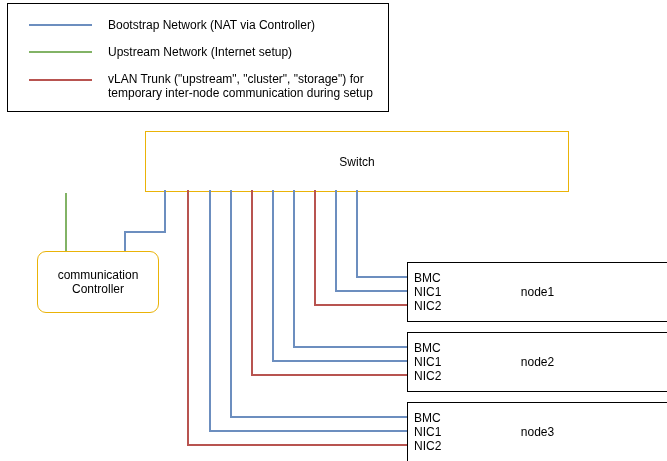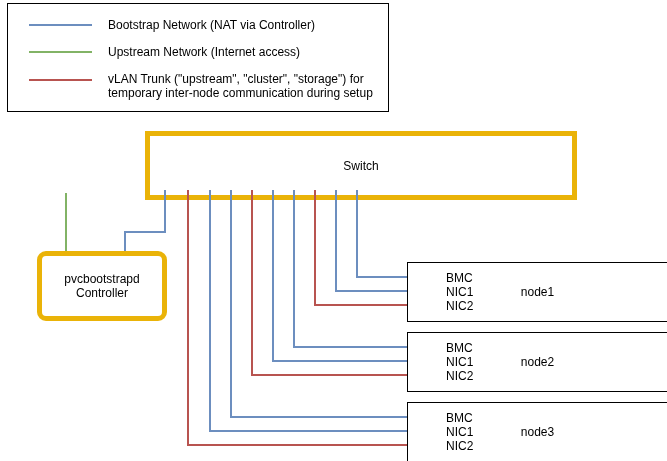--- a/index.html
+++ b/index.html
@@ -13,65 +13,65 @@
   .legend-label{position:absolute;left:100px;line-height:14px;white-space:pre-line;}
   .ll1{top:14px;} .ll2{top:41px;} .ll3{top:68px;}
 
   
   .cloud-wrap{position:absolute;left:10px;top:128px;width:106px;height:66px;}
   .cloud-wrap svg{position:absolute;left:0;top:0;}
   .cloud-label{position:absolute;inset:0;display:flex;align-items:center;justify-content:center;
                text-align:center;white-space:pre-line;line-height:14px;}
 
   
-  .box{position:absolute;border:5px solid #eab308;background:#fff;display:flex;align-items:center;
+  .box{position:absolute;border:1px solid #eab308;background:#fff;display:flex;align-items:center;
        justify-content:center;text-align:center;white-space:pre-line;line-height:14px;}
   .switch-box{left:145px;top:131px;width:422px;height:59px;}
   .controller-box{left:37px;top:251px;width:120px;height:60px;border-radius:9px;}
 
   
   .node{position:absolute;left:407px;width:259px;height:58px;border:1px solid #000;background:#fff;}
   .node-1{top:262px;} .node-2{top:332px;} .node-3{top:402px;}
-  .ports{position:absolute;left:6px;top:8px;line-height:14px;margin-left:32px;}
+  .ports{position:absolute;left:6px;top:8px;line-height:14px;}
   .node-name{position:absolute;inset:0;display:flex;align-items:center;justify-content:center;text-align:right;}
 
   
   .connectors{position:absolute;left:0;top:0;z-index:10;pointer-events:none;}
   .connectors polyline{fill:none;stroke-width:2;}
 </style>
 </head>
 <body>
 
 <div id="canvas">
 
   <div class="legend">
     <svg class="swatch sw1" width="63" height="4">
       <line x1="0" y1="2" x2="63" y2="2" stroke-width="2" stroke="#6c8ebf"></line>
     </svg>
     <div class="legend-label ll1">Bootstrap Network (NAT via Controller)</div>
 
     <svg class="swatch sw2" width="63" height="4">
       <line x1="0" y1="2" x2="63" y2="2" stroke-width="2" stroke="#82b366"></line>
     </svg>
-    <div class="legend-label ll2">Upstream Network (Internet access)</div>
+    <div class="legend-label ll2">Upstream Network (Internet setup)</div>
 
     <svg class="swatch sw3" width="63" height="4">
       <line x1="0" y1="2" x2="63" y2="2" stroke-width="2" stroke="#b85450"></line>
     </svg>
     <div class="legend-label ll3">vLAN Trunk ("upstream", "cluster", "storage") for
 temporary inter-node communication during setup</div>
   </div>
 
 
   <div class="box switch-box">
     <span>Switch</span>
   </div>
 
   <div class="box controller-box">
-    <span>pvcbootstrapd
+    <span>communication
 Controller</span>
   </div>
 
   <div class="node node-1">
     <div class="ports">
       <div>BMC</div>
       <div>NIC1</div>
       <div>NIC2</div>
     </div>
     <div class="node-name">node1</div>

